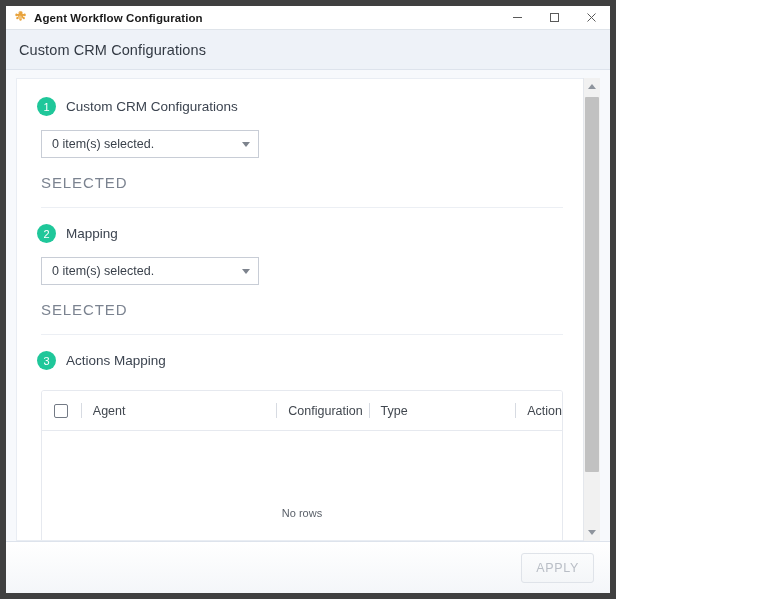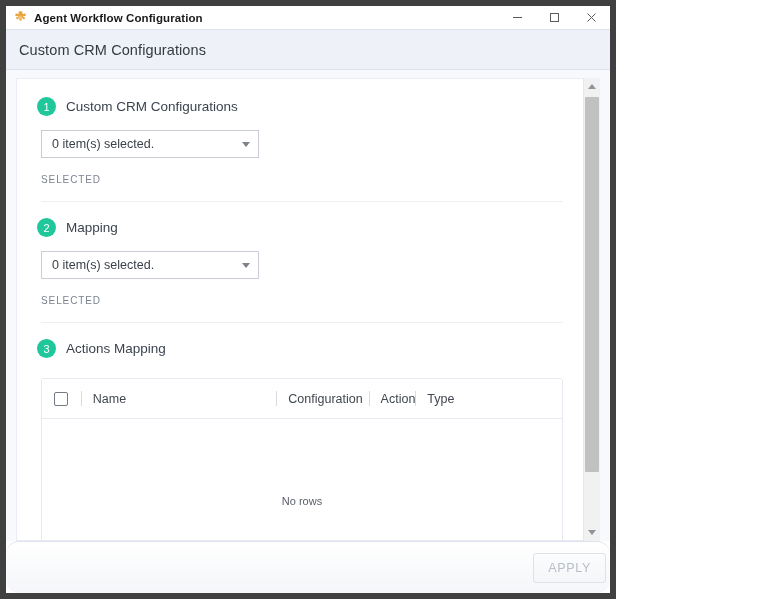--- a/index.html
+++ b/index.html
@@ -155,21 +155,21 @@
   }
   .caret {
     width: 0; height: 0;
     border-left: 4.5px solid transparent;
     border-right: 4.5px solid transparent;
     border-top: 5px solid #7d838d;
     flex: 0 0 auto;
   }
 
   .selected-label {
-    font-size: 10px;
+    font-size: 15px;
     letter-spacing: 0.9px;
     color: #7b8390;
     padding: 16px 0 0 12px;
   }
 
   .divider {
     height: 1px;
     background: #eceff4;
     margin: 16px 0 6px 12px;
     margin-right: 4px;
@@ -281,24 +281,23 @@
 
   
   .footer {
     height: 52px;
     min-height: 52px;
     background: linear-gradient(#ffffff, #f4f6f9);
     border-top: 1px solid #dde3ec;
     display: flex;
     align-items: center;
     justify-content: flex-end;
-    padding-right: 4px;
+    padding-right: 16px;
     gap: 10px;
     box-sizing: border-box;
-    border-radius: 13px;
   }
   .btn {
     min-width: 68px;
     height: 30px;
     padding: 0 14px;
     border: 1px solid #d2d7de;
     border-radius: 3px;
     background: linear-gradient(#ffffff, #f7f8fa);
     font-size: 12.5px;
     letter-spacing: 0.7px;
@@ -394,33 +393,33 @@
             <span class="section-title">Actions Mapping</span>
           </div>
 
           <div class="table-wrap">
             <div class="table-head">
               <div class="th th-check">
                 <span class="checkbox"></span>
               </div>
               <div class="th col-name">
                 <span class="sep"></span>
-                <span>Name</span>
+                <span>Agent</span>
               </div>
               <div class="th col-config">
                 <span class="sep"></span>
                 <span>Configuration</span>
               </div>
+              <div class="th col-type">
+                <span class="sep"></span>
+                <span>Type</span>
+              </div>
               <div class="th col-action">
                 <span class="sep"></span>
                 <span>Action</span>
-              </div>
-              <div class="th col-type">
-                <span class="sep"></span>
-                <span>Type</span>
               </div>
             </div>
             <div class="table-body">
               <span class="no-rows">No rows</span>
             </div>
           </div>
         </div>
 
       </div>
     </div>

